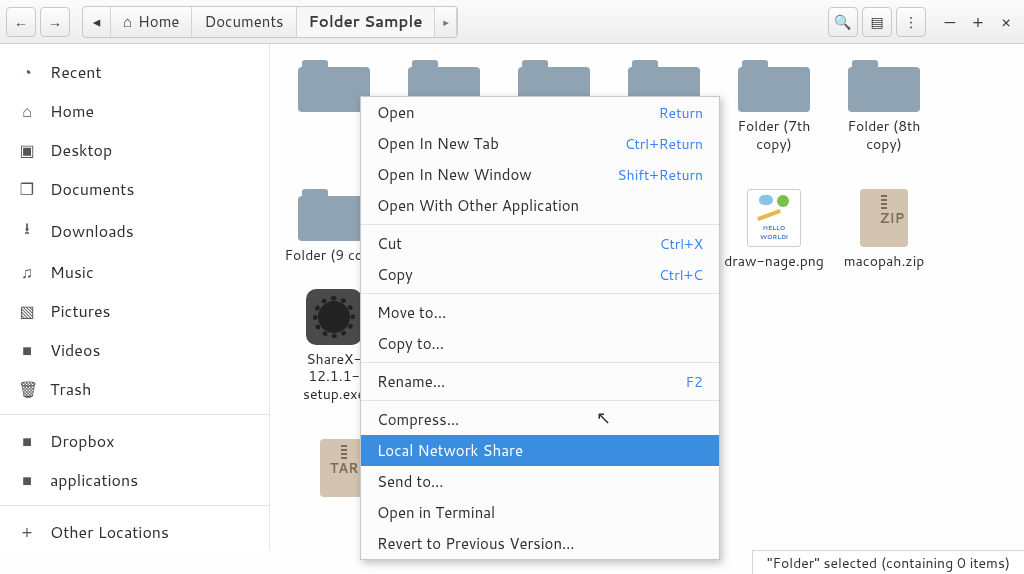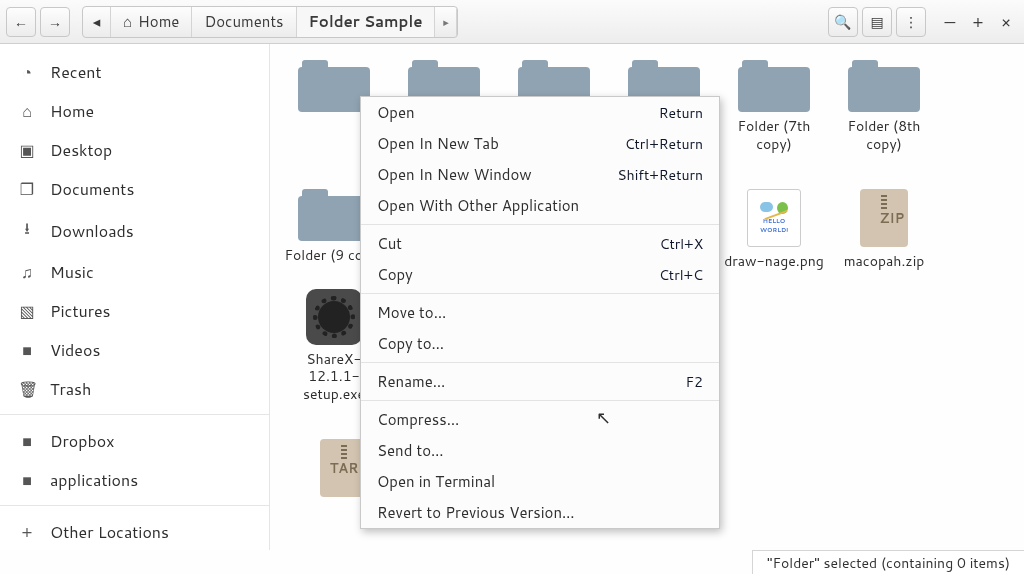--- a/index.html
+++ b/index.html
@@ -31,36 +31,36 @@
   .folder-shape { position:relative; width:72px; height:52px; }
   .folder-shape::before { content:""; position:absolute; top:0; left:4px; width:26px; height:10px; background:#8fa3b3; border-radius:3px 3px 0 0; }
   .folder-shape::after { content:""; position:absolute; top:7px; left:0; right:0; bottom:0; background:#8fa3b3; border-radius:4px; }
   .item.selected .label { background:#3b8de0; color:#fff; border-radius:3px; padding:1px 4px; display:inline-block; }
   .label { line-height:1.25; display:block; }
 
   .tar-shape, .zip-shape { width:48px; height:58px; margin:0 auto 6px; background:#d2c4b0; border-radius:4px; display:flex; align-items:center; justify-content:center; font-weight:bold; color:#7b6c54; font-size:13px; position:relative; }
   .zip-shape { background:#d2c4b0;padding-left:16px; }
   .zip-shape::before, .tar-shape::before { content:""; position:absolute; top:6px; left:50%; width:6px; height:14px; background:repeating-linear-gradient(#7b6c54 0 2px, transparent 2px 4px); transform:translateX(-50%); }
 
-  .png-shape { width:54px; height:58px; margin:0 auto 6px; border:1px solid #ccc; background:#fff; border-radius:3px; padding:12px; display:flex; flex-direction:column; justify-content:space-between; }
+  .png-shape { width:54px; height:58px; margin:0 auto 6px; border:1px solid #ccc; background:#fff; border-radius:3px; padding:5px; display:flex; flex-direction:column; justify-content:space-between; }
   .png-shape .row { display:flex; gap:4px; justify-content:center; }
   .dot-b { width:14px; height:10px; background:#89c4e6; border-radius:6px; }
   .dot-g { width:12px; height:12px; background:#7ac04a; border-radius:50%; }
   .pencil { width:24px; height:4px; background:#e6b74a; transform:rotate(-20deg); margin-left:4px; }
   .txt-s { font-size:6px; color:#3b6fd4; text-align:center; font-weight:bold; }
 
   .exe-shape { width:56px; height:56px; margin:0 auto 6px; background:#4a4a4a; border-radius:10px; display:flex; align-items:center; justify-content:center; color:#222; }
   .gear { width:32px; height:32px; background:#222; border-radius:50%; position:relative; }
   .gear::before { content:""; position:absolute; inset:-5px; border:5px dotted #222; border-radius:50%; }
 
   
   .ctxmenu { position:absolute; left:360px; top:96px; width:360px; background:#fcfcfc; border:1px solid #c9c9c9; box-shadow:2px 3px 8px rgba(0,0,0,0.25); font-size:15px; z-index:50; }
   .ctx-item { display:flex; justify-content:space-between; align-items:center; padding:5px 16px; color:#2e2e2e; cursor:pointer; }
   .ctx-item.hl { background:#3b8de0; color:#fff; }
-  .ctx-item .accel { color:#0f172a; font-size:14px; }
+  .ctx-item .accel { color:#3b82f6; font-size:14px; }
   .ctx-sep { height:1px; background:#e3e3e3; margin:3px 0; }
 
   .cursor { position:absolute; left:596px; top:404px; font-size:18px; z-index:60; pointer-events:none; }
 
   
   .statusbar { position:absolute; bottom:0; right:0; height:24px; background:#fff; border:1px solid #d5d5d5; border-right:none; border-bottom:none; padding:2px 14px; font-size:14px; color:#333; }
 </style>
 </head>
 <body>
 
@@ -261,20 +261,23 @@
     </div>
   <div class="ctx-sep"></div>
   <div class="ctx-item">
       <span>Rename…</span>
       <span class="accel">F2</span>
     </div>
   <div class="ctx-sep"></div>
   <div class="ctx-item">
       <span>Compress…</span>
     </div>
+  <div class="ctx-item hl">
+      <span>Local Network Share</span>
+    </div>
   <div class="ctx-item">
       <span>Send to…</span>
     </div>
   <div class="ctx-item">
       <span>Open in Terminal</span>
     </div>
   <div class="ctx-item">
       <span>Revert to Previous Version…</span>
     </div>
 

